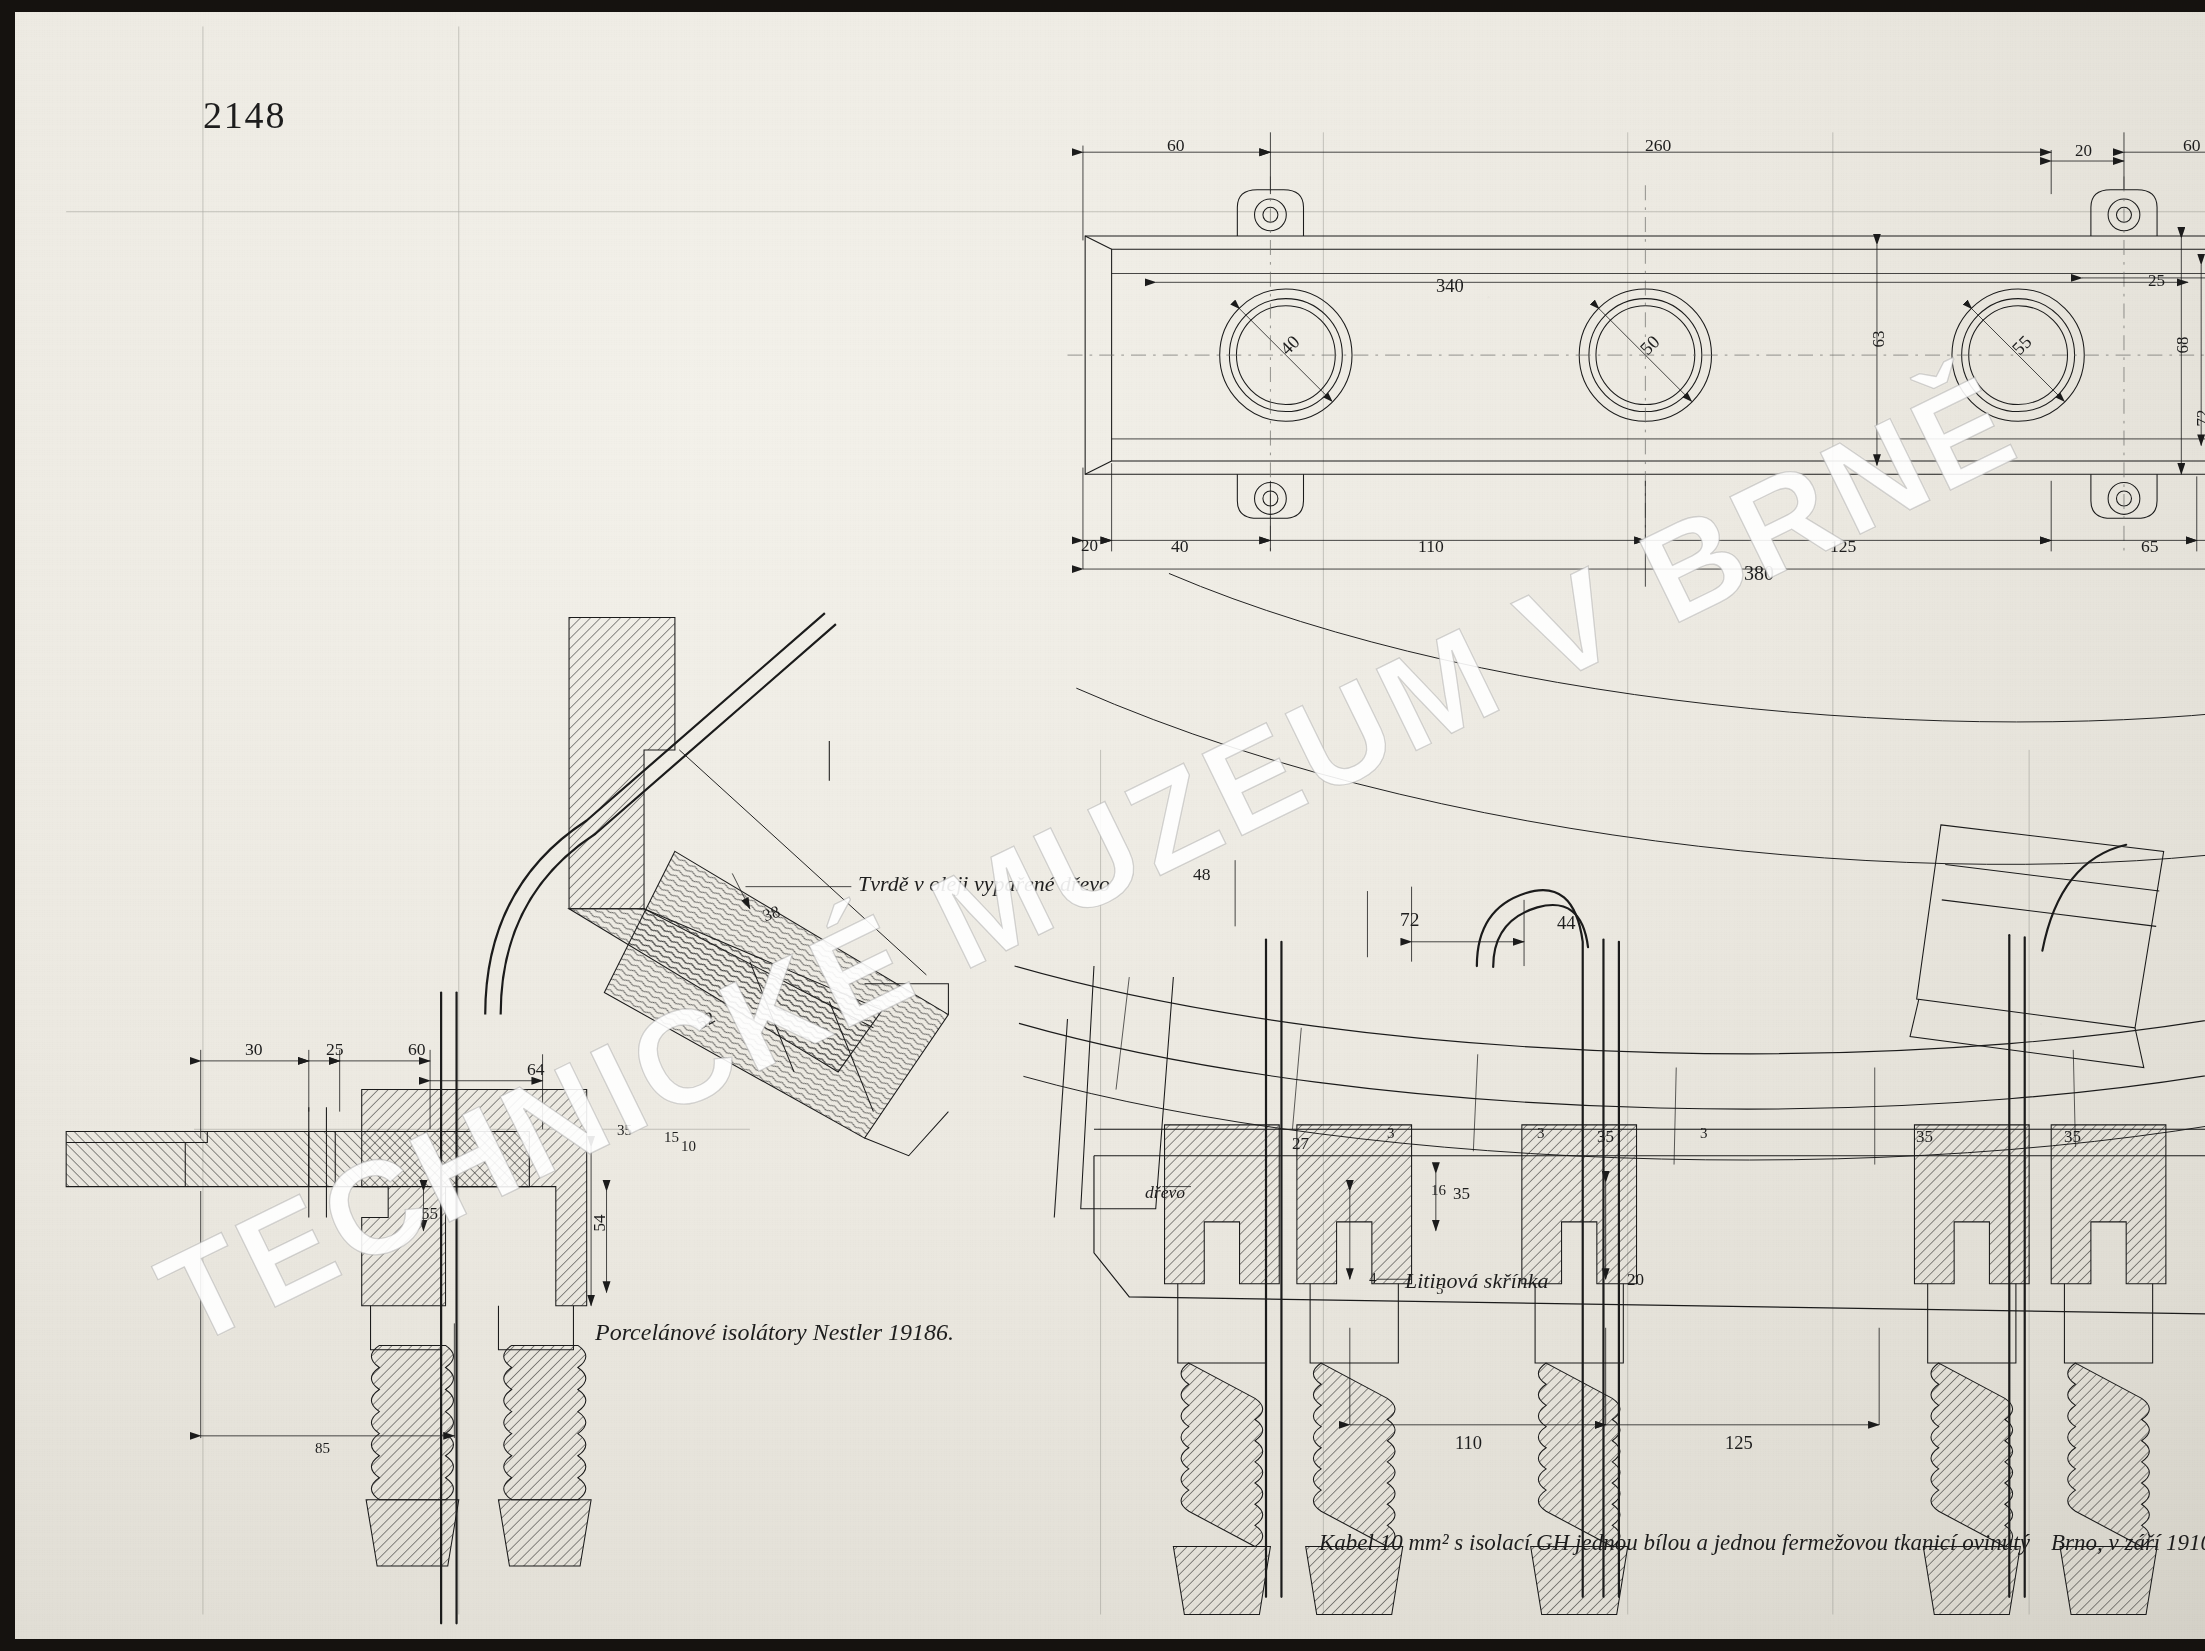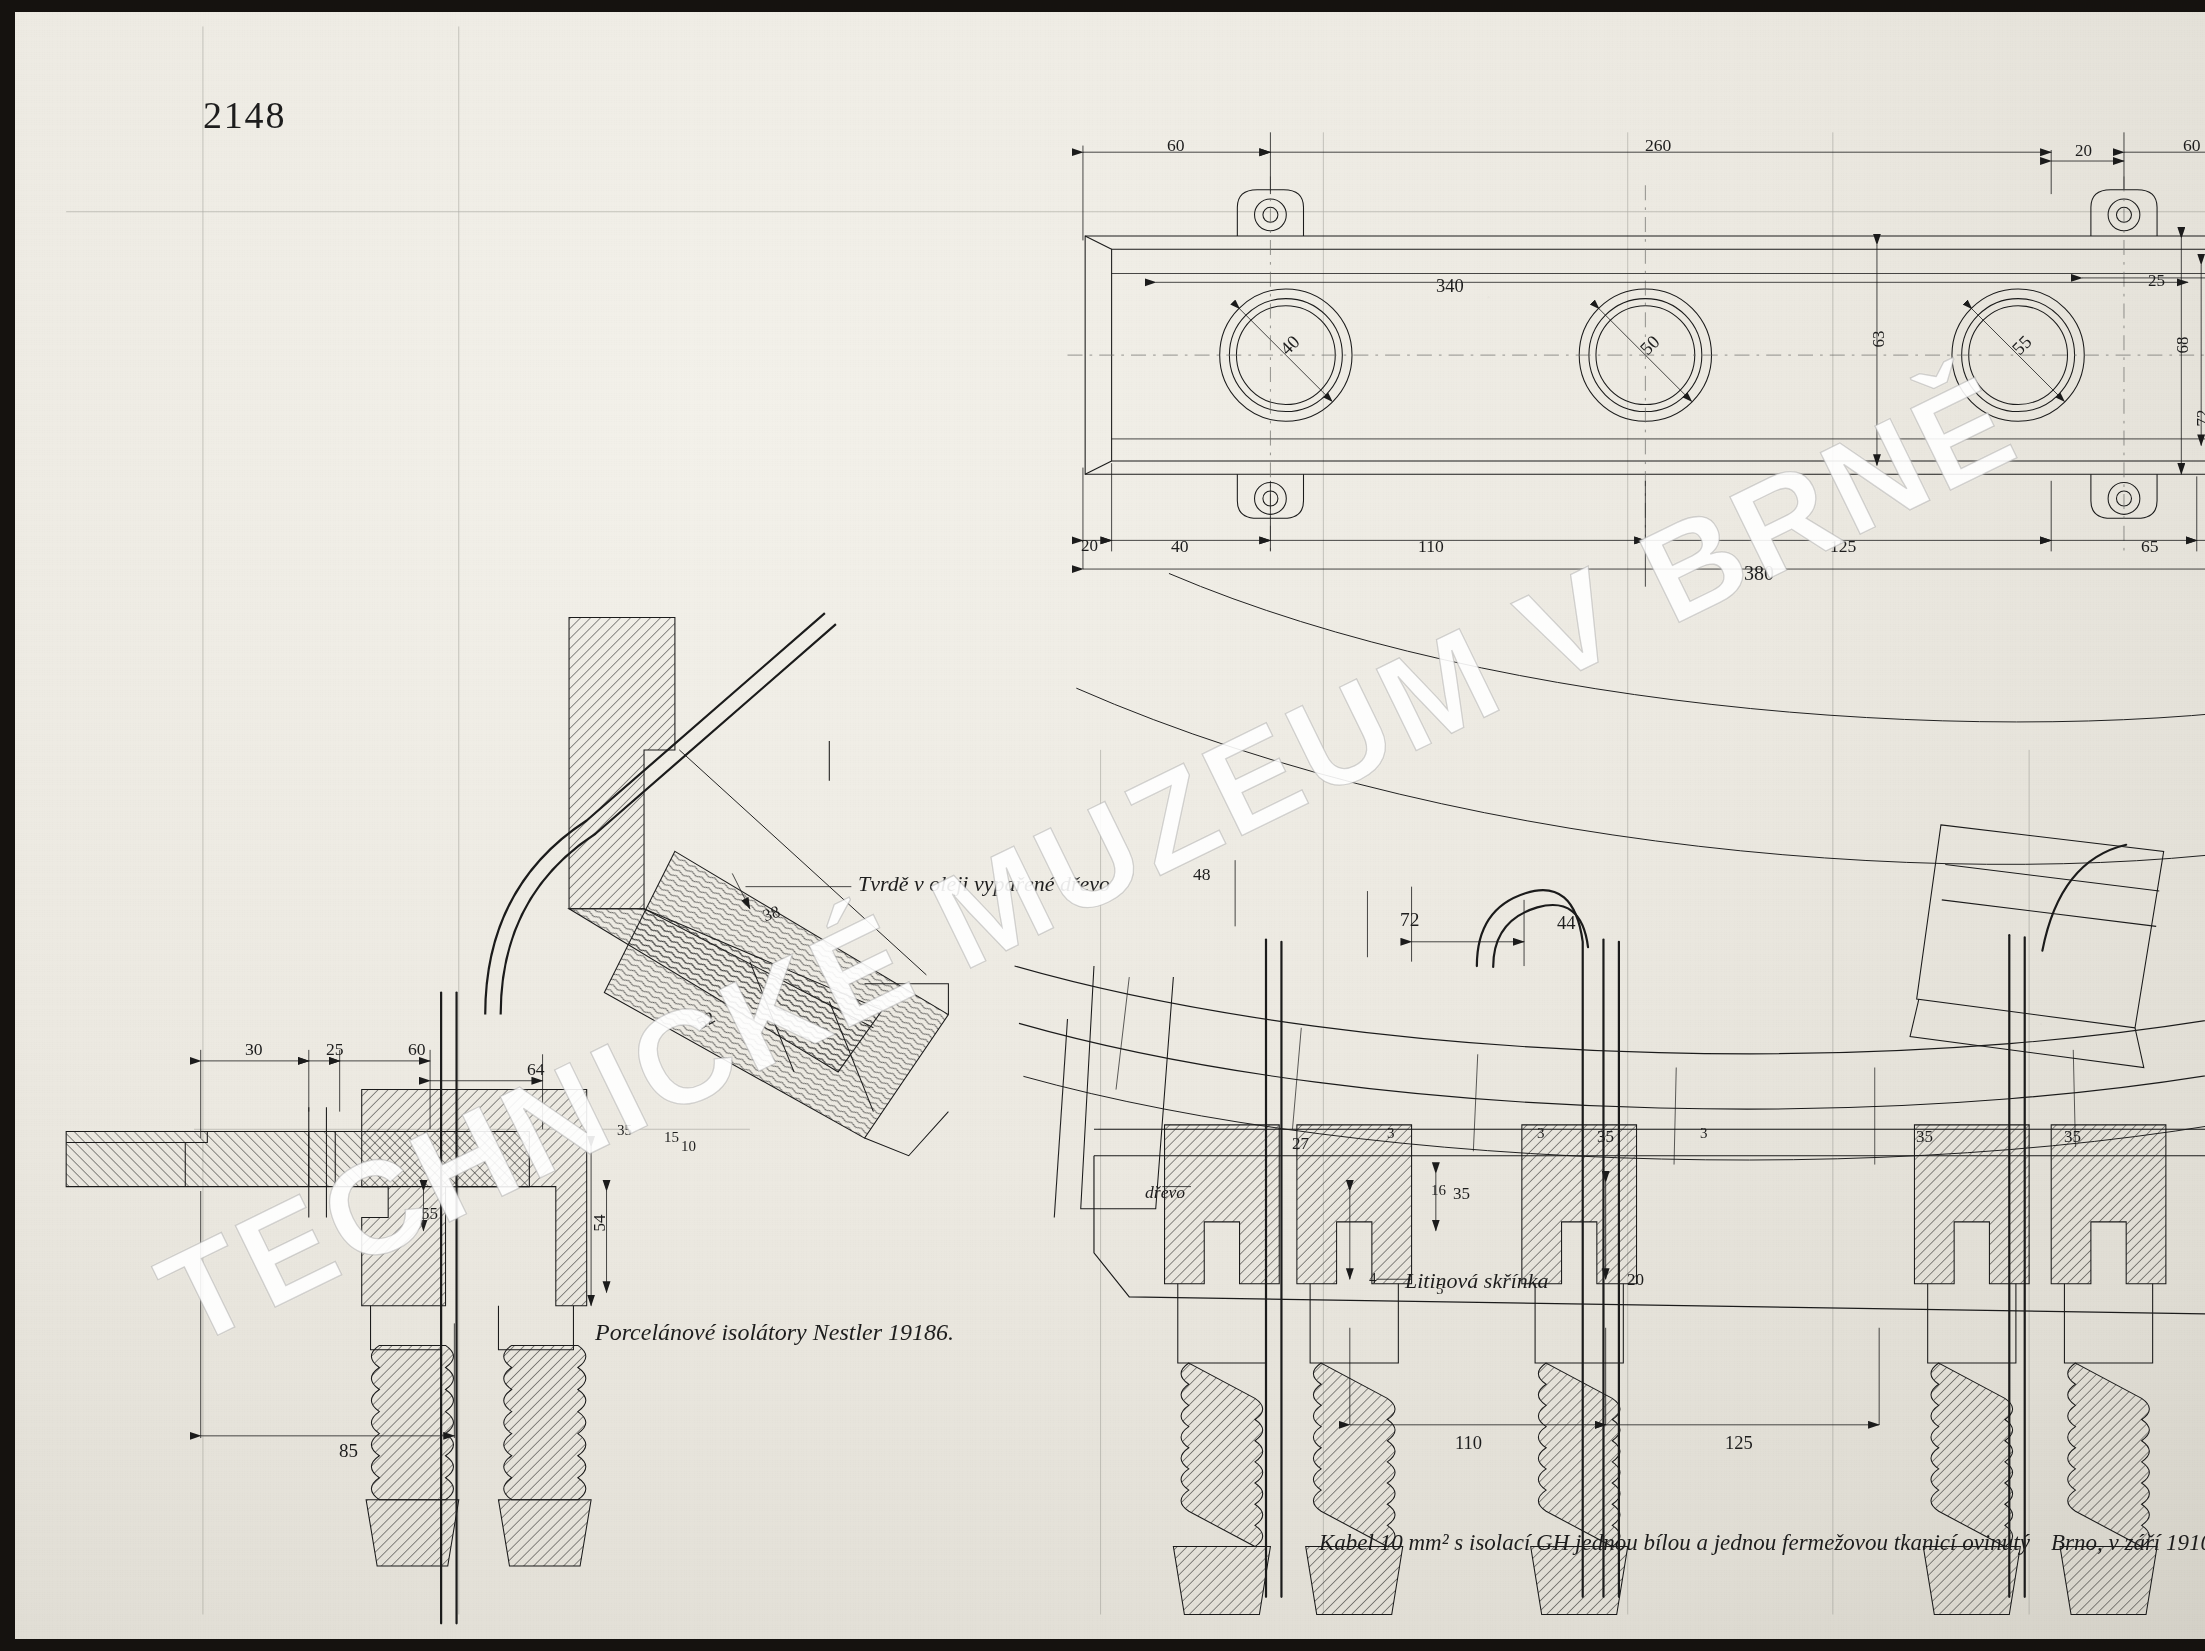--- a/index.html
+++ b/index.html
@@ -398,21 +398,21 @@
   <div class="lbl" style="left:245px;top:1039px;font-size:17.6px;">30</div>
   <div class="lbl" style="left:326px;top:1039px;font-size:17.6px;">25</div>
   <div class="lbl" style="left:408px;top:1039px;font-size:17.6px;">60</div>
   <div class="lbl" style="left:527px;top:1059px;font-size:17.6px;">64</div>
   <div class="lbl" style="left:617px;top:1122px;font-size:15px;">35</div>
   <div class="lbl" style="left:648px;top:1129px;font-size:15px;margin-left:16px;">15</div>
   <div class="lbl" style="left:681px;top:1138px;font-size:15px;">10</div>
   <div class="lbl" style="left:697px;top:1010px;font-size:17.6px;transform:rotate(-28deg);">52</div>
   <div class="lbl" style="left:421px;top:1204px;font-size:17px;">55</div>
   <div class="lbl" style="left:591px;top:1213px;font-size:17px;transform:rotate(-90deg);">54</div>
-  <div class="lbl" style="left:315px;top:1440px;font-size:19px;margin-left:24px;">85</div>
+  <div class="lbl" style="left:315px;top:1440px;font-size:15px;">85</div>
   <div class="lbl" style="left:763px;top:904px;font-size:17px;transform:rotate(-20deg);">38</div>
 
   <div class="lbl" style="left:1193px;top:864px;font-size:17.6px;">48</div>
   <div class="lbl" style="left:1400px;top:909px;font-size:19.4px;">72</div>
   <div class="lbl" style="left:1557px;top:913px;font-size:18.5px;">44</div>
   <div class="lbl" style="left:1292px;top:1134px;font-size:17px;">27</div>
   <div class="lbl" style="left:1387px;top:1125px;font-size:15px;">3</div>
   <div class="lbl" style="left:1537px;top:1125px;font-size:15px;">3</div>
   <div class="lbl" style="left:1700px;top:1125px;font-size:15px;">3</div>
   <div class="lbl" style="left:1597px;top:1127px;font-size:17px;">35</div>

